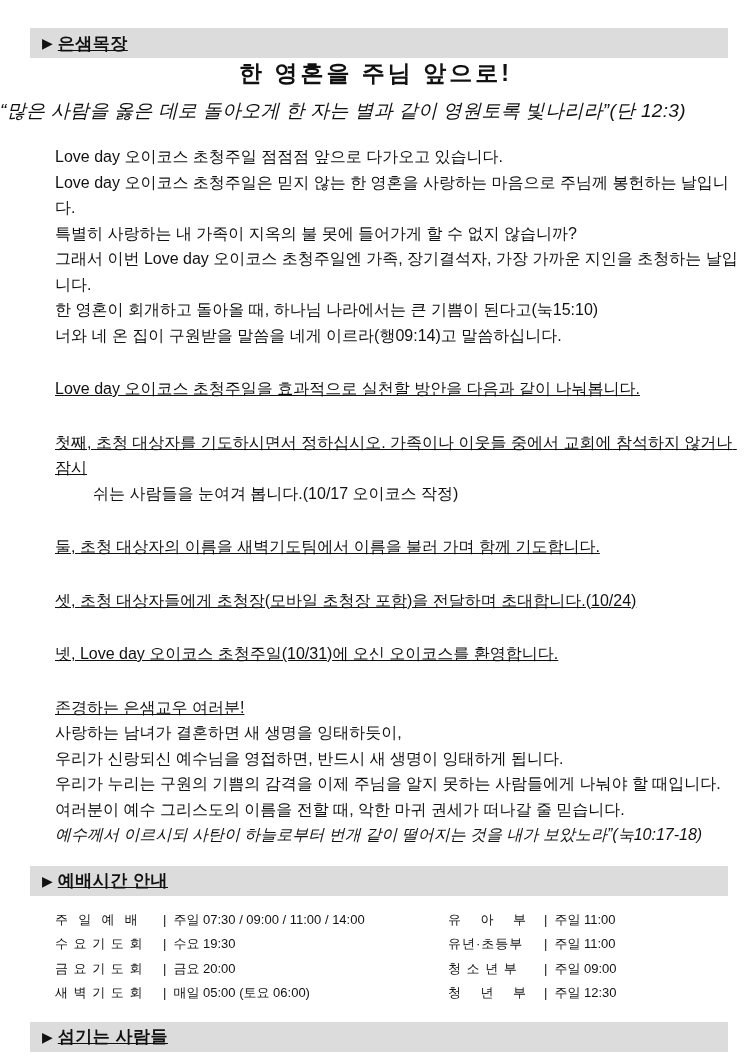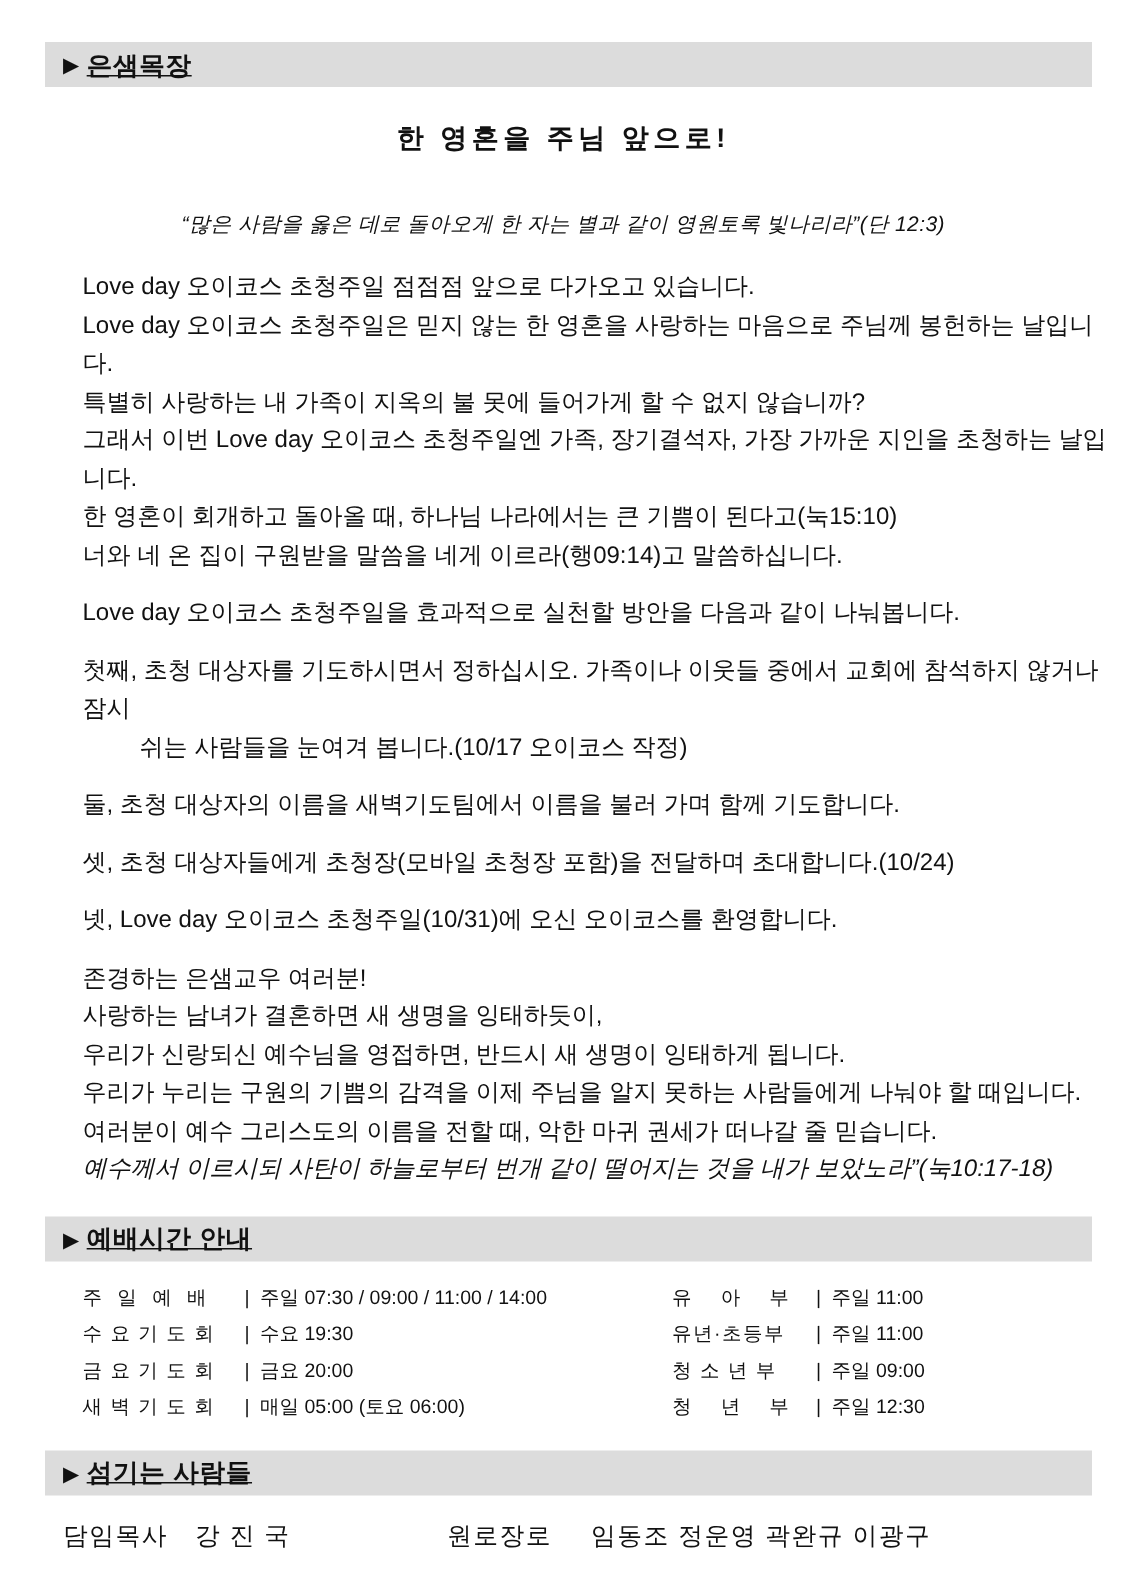--- a/index.html
+++ b/index.html
@@ -20,34 +20,34 @@
   .bar{
     margin-left:30px;width:698px;height:30px;background:var(--bar_bg);
     display:flex;align-items:center;padding-left:12px;
   }
   .bar.first{margin-top:28px;}
   .bar .marker{font-size:14px;font-weight:bold;margin-right:5px;line-height:1;}
   .bar .bar-title{font-size:17px;font-weight:bold;letter-spacing:0.5px;text-decoration:underline;}
 
   
   .headline{
-    margin-top:22px;text-align:center;font-size:18px;font-weight:bold;
+    text-align:center;font-size:23px;font-weight:bold;
     letter-spacing:3px;
   }
   .verse{
-    margin-top:37px;text-align:center;font-style:italic;font-size:14px;
+    margin-top:9px;font-style:italic;font-size:19px;
     letter-spacing:0.3px;
   }
 
   
   .body-text{
     margin-top:20px;padding:0 10px 0 55px;font-size:16px;line-height:25.5px;
   }
   .bline{white-space:pre-wrap;}
-  .gap{margin-top:13px;}
+  .gap{margin-top:28px;text-decoration:underline;}
   .indent{padding-left:38px;}
   .italic{font-style:italic;}
 
   
   .worship{
     margin-top:12px;display:flex;padding-left:55px;font-size:13px;
   }
   .wcol{display:flex;flex-direction:column;}
   .wcol.left{width:393px;}
   .wrow{display:flex;line-height:24.5px;}

